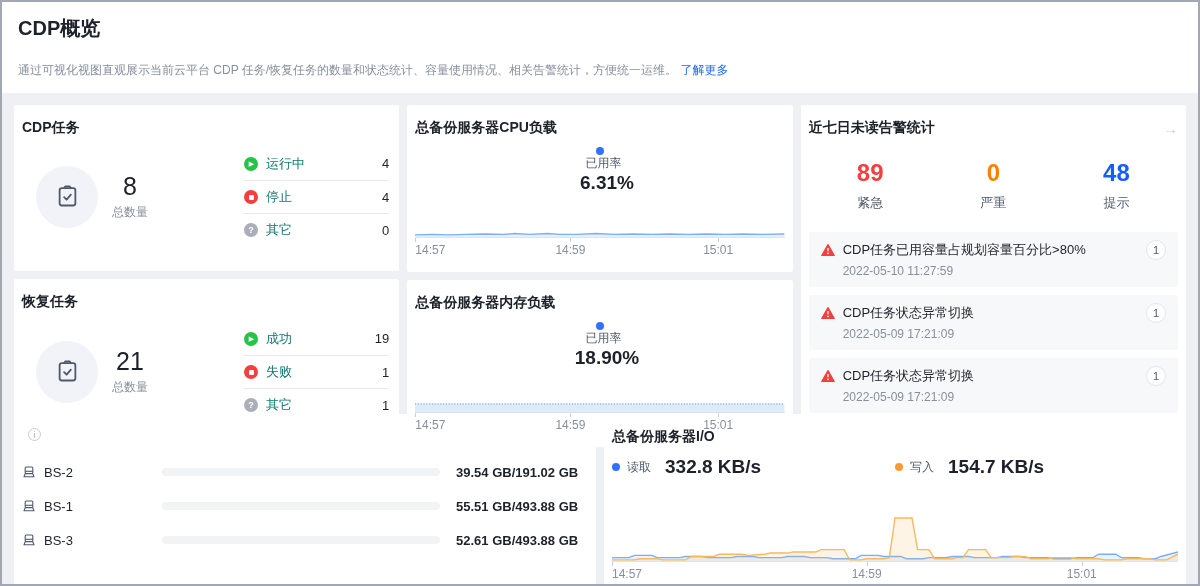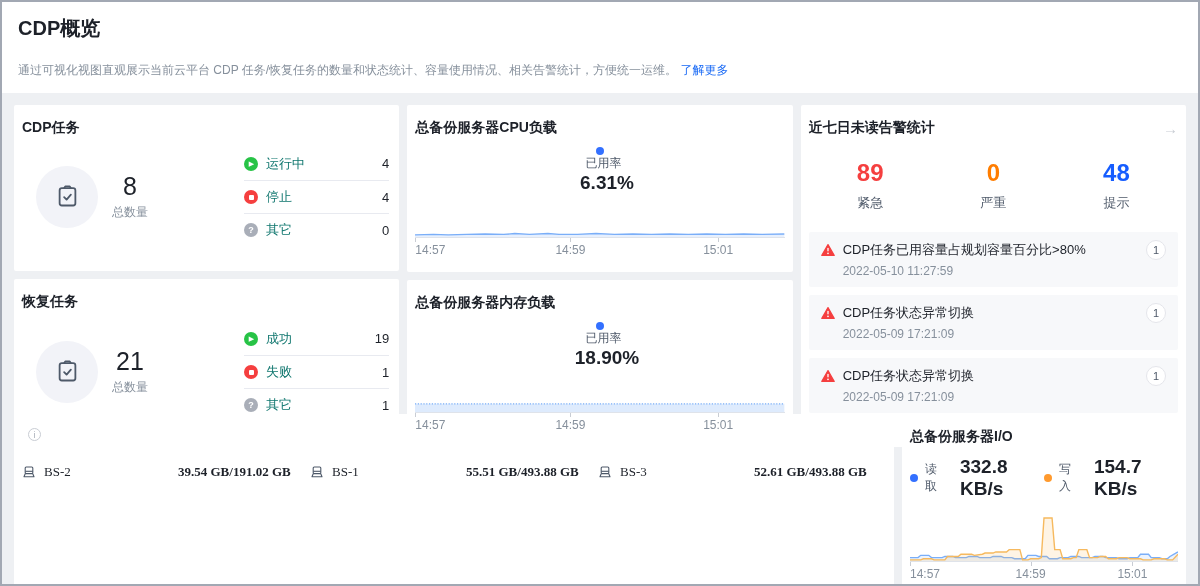--- a/index.html
+++ b/index.html
@@ -64,21 +64,21 @@
   .alert-list { margin-top:20px; display:flex; flex-direction:column; gap:8px; }
   .alert-item { background:#f7f8fa; border-radius:2px; padding:8px 12px 9px; cursor:pointer; }
   .alert-item .row1 { display:flex; align-items:center; }
   .alert-item .a-title { flex:1; font-size:13px; color:#1d2129; margin-left:8px; white-space:nowrap; overflow:hidden; }
   .badge { width:20px; height:20px; border-radius:50%; background:#fff; border:1px solid #e5e6eb; font-size:11px; color:#4e5969; display:flex; align-items:center; justify-content:center; flex:none; }
   .alert-item .a-time { font-size:12px; color:#86909c; margin:4px 0 0 22px; }
   .arrow { color:#c9cdd4; font-size:15px; cursor:pointer; }
 
   
   .info-icon { display:inline-flex; width:13px; height:13px; border:1px solid #c9cdd4; border-radius:50%; color:#a9aeb8; font-size:9px; align-items:center; justify-content:center; margin-left:6px; font-style:normal; }
-  .top5-rows { margin-top:14px; display:flex; flex-direction:row;font-family:Liberation Serif, serif; }
+  .top5-rows { margin-top:14px; display:flex; flex-direction:column; }
   .top5-row { display:flex; align-items:center; height:34px; }
   .top5-row .name { font-size:13px; color:#1d2129; margin-left:8px; width:118px; }
   .bar-track { flex:1; height:8px; background:#f2f3f5; border-radius:4px; overflow:hidden; }
   .bar-fill { height:8px; background:#1d6bf3; border-radius:4px; }
   .top5-row .val { width:148px; padding-left:16px; font-size:13px; font-weight:700; color:#1d2129; white-space:nowrap; }
 
   
   .io-legends { display:grid; grid-template-columns:1fr 1fr; margin-top:10px; }
   .io-leg { display:flex; align-items:center; }
 </style>

